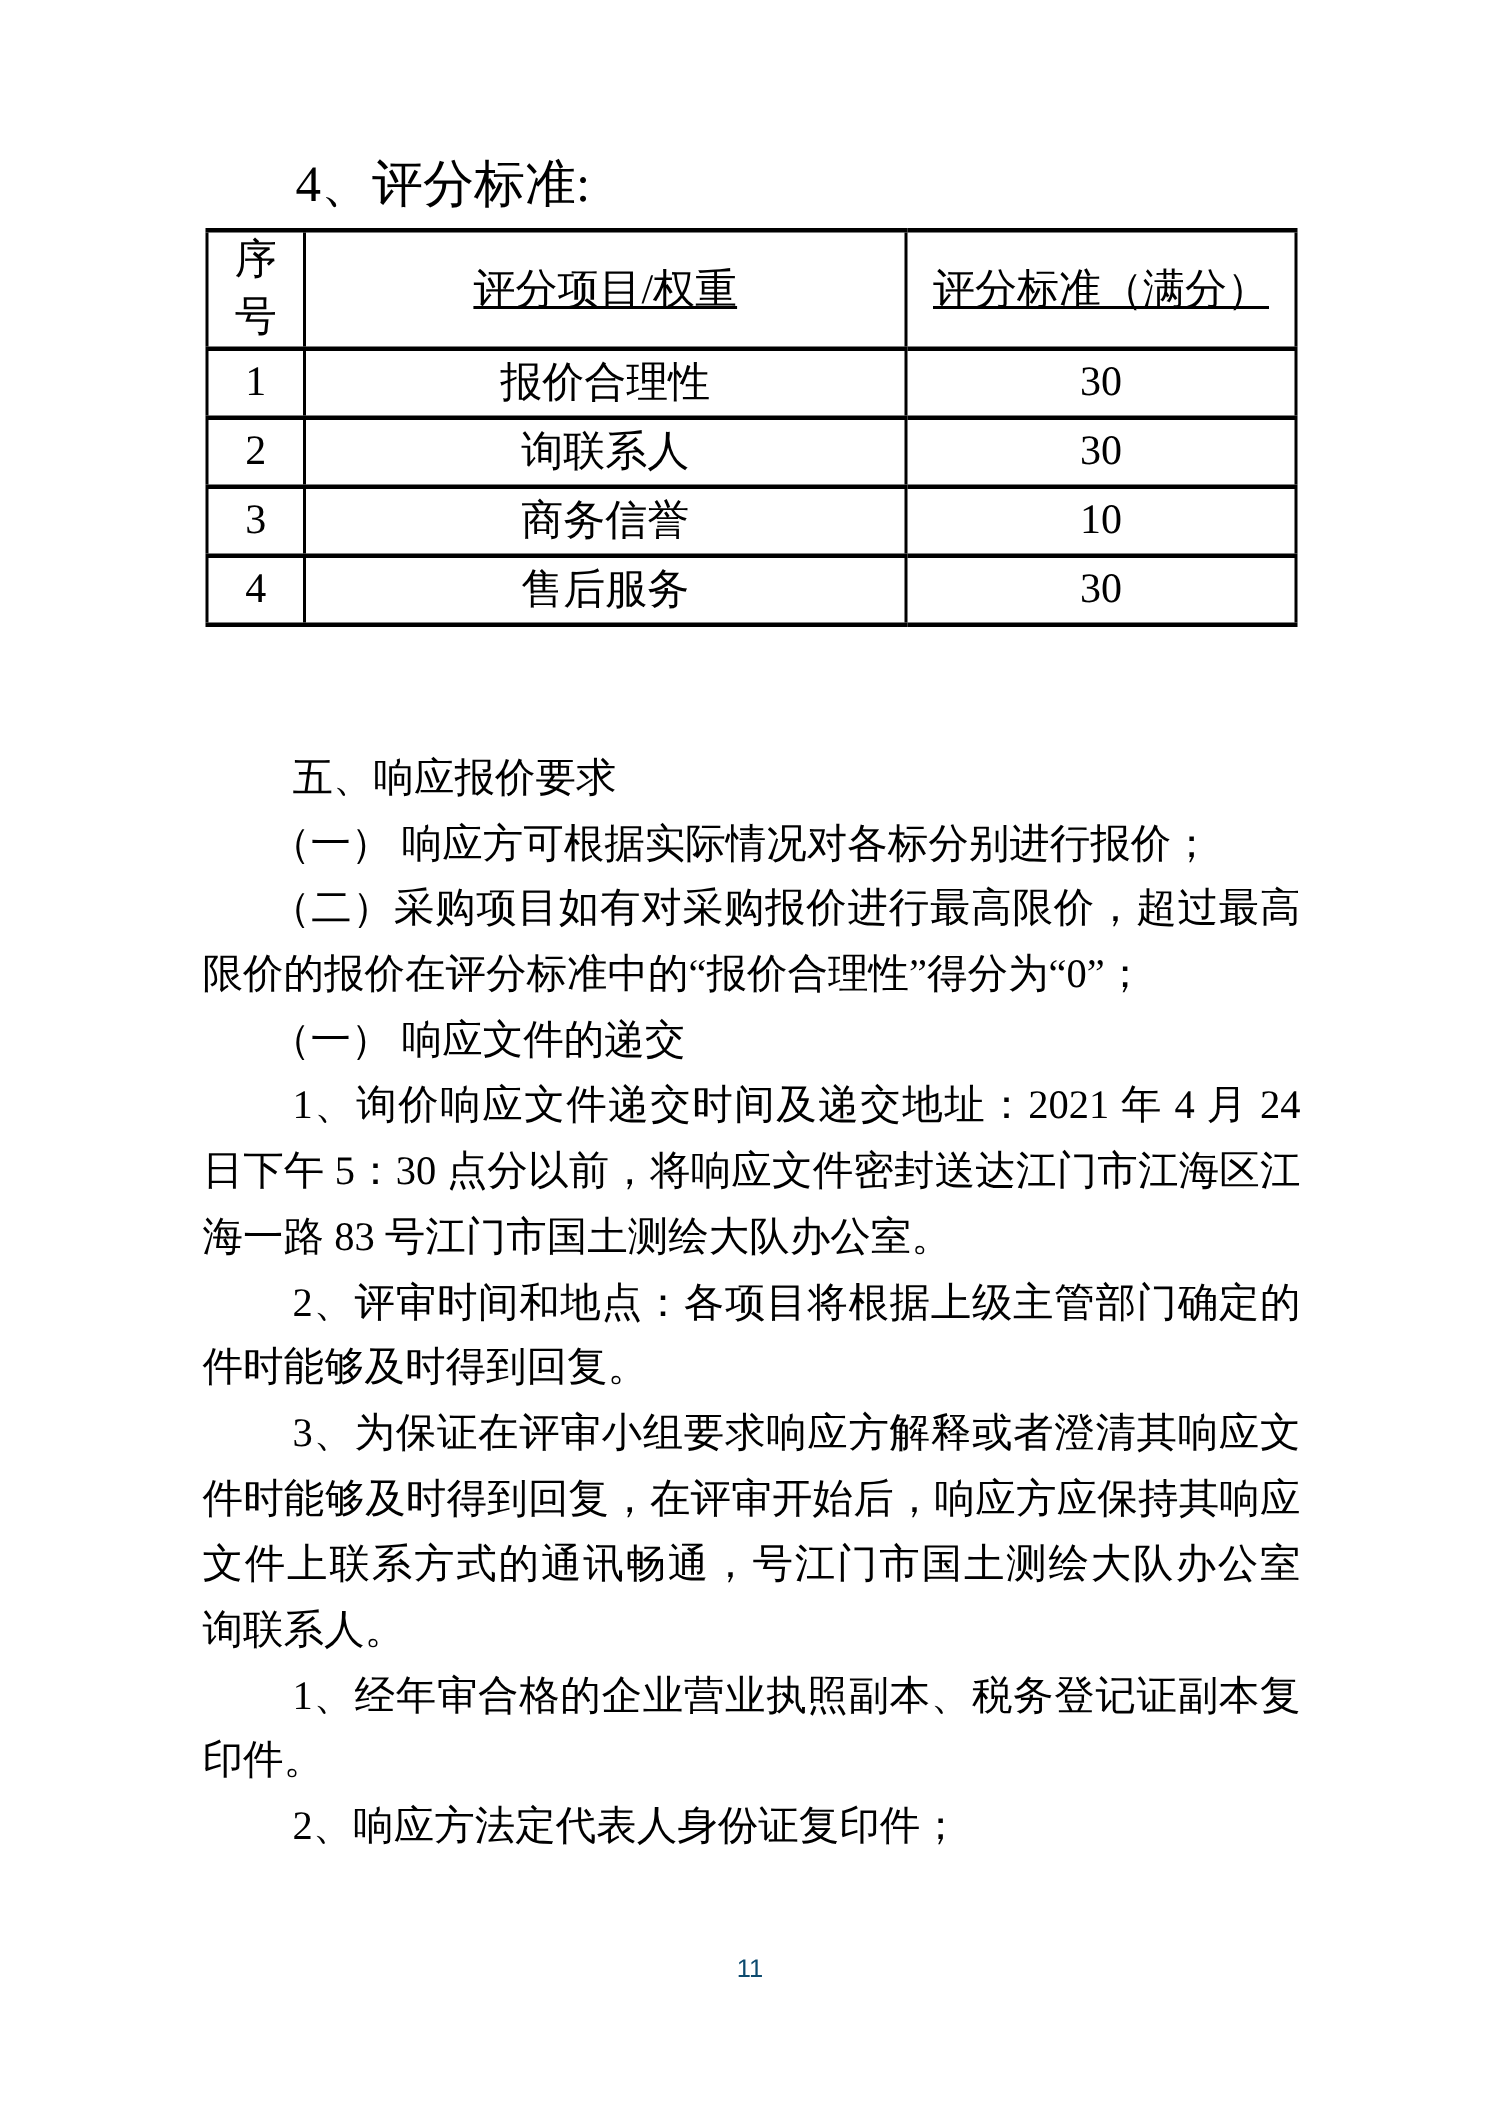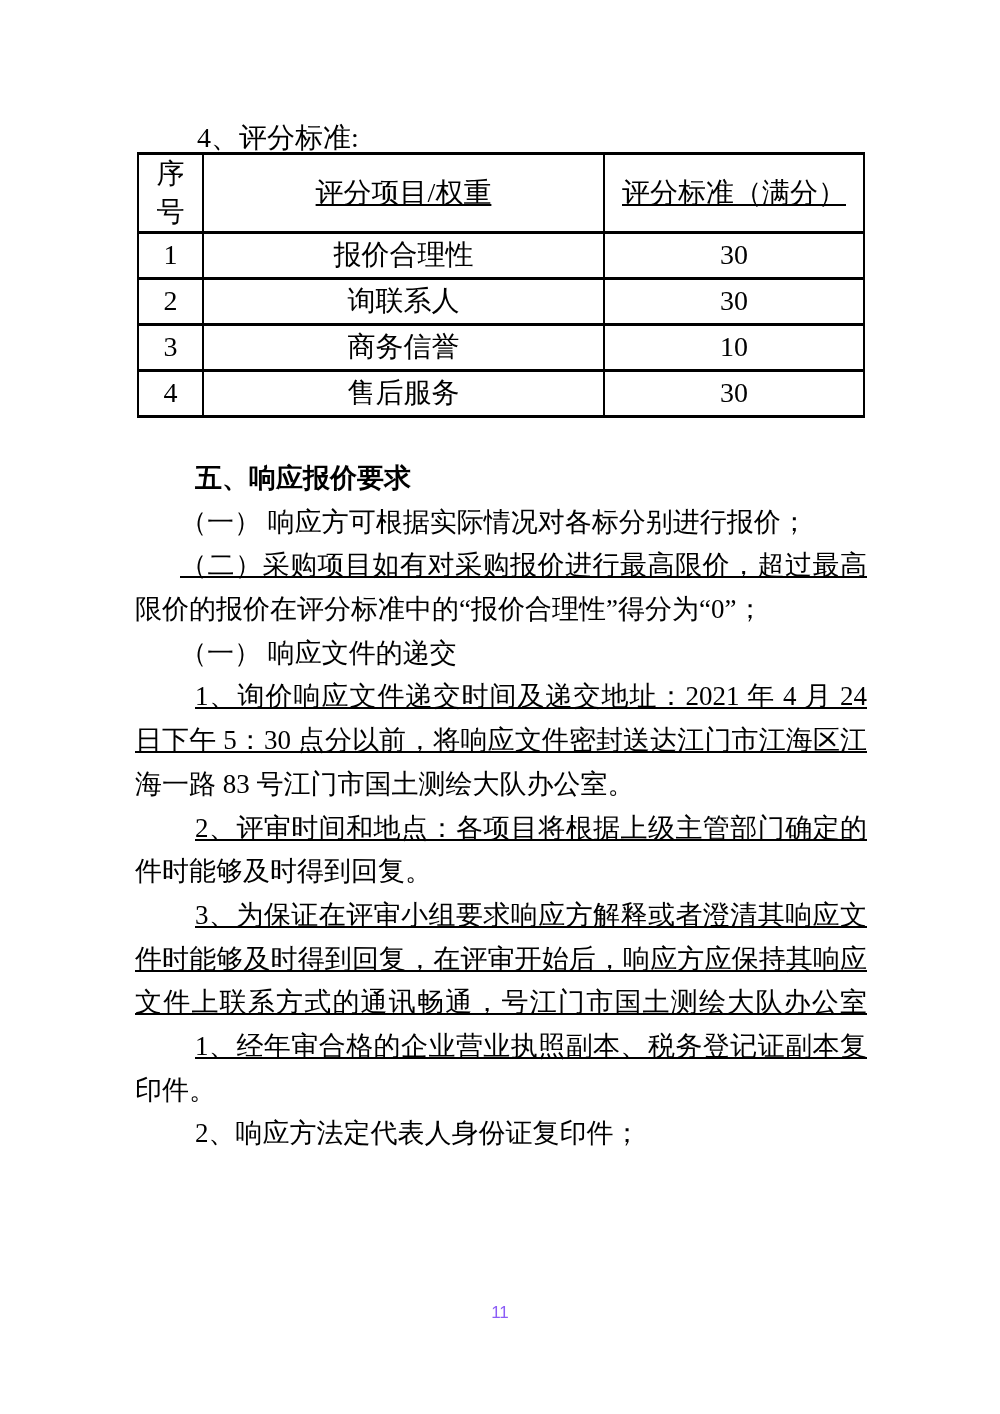--- a/index.html
+++ b/index.html
@@ -8,22 +8,22 @@
     width: 1000px;
     height: 1414px;
     background: #ffffff;
     color: #000000;
     font-family: "Liberation Serif", "DejaVu Serif", serif;
     overflow: hidden;
   }
   .doc-title {
     position: absolute;
     left: 197px;
-    top: 120px;
-    font-size: 28px;
+    top: 106px;
+    font-size: 34px;
     line-height: 36px;
     white-space: nowrap;
   }
   table.score {
     position: absolute;
     left: 137px;
     top: 152px;
     width: 726px;
     border-collapse: collapse;
     table-layout: fixed;
@@ -56,31 +56,31 @@
     top: 457px;
     width: 732px;
   }
   .ln {
     height: 43.7px;
     line-height: 43.7px;
     font-size: 27px;
   }
   .ind   { padding-left: 60px; }
   .ind-p { padding-left: 45px; }
-  .bold  { font-weight: bold; }
-  .fill  { text-align: justify; text-align-last: justify; text-decoration: underline; }
+  .bold  { font-weight: normal; margin-top: 40px; }
+  .fill  { text-align: justify; text-align-last: justify; }
   .page-number {
     position: absolute;
     top: 1303px;
     left: 0;
     width: 100%;
     text-align: center;
     font-size: 17px;
     font-family: "Liberation Sans", "DejaVu Sans", sans-serif;
-    color: #8b5cf6;
+    color: #0c4a6e;
   }
 </style>
 </head>
 <body>
 
 <div class="page">
 
   <div class="doc-title">4、评分标准:</div>
 
   <table class="score">
@@ -129,20 +129,21 @@
     <div class="ln">限价的报价在评分标准中的“报价合理性”得分为“0”；</div>
     <div class="ln ind-p">（一） 响应文件的递交</div>
     <div class="ln ind fill">1、询价响应文件递交时间及递交地址：2021 年 4 月 24</div>
     <div class="ln fill">日下午 5：30 点分以前，将响应文件密封送达江门市江海区江</div>
     <div class="ln">海一路 83 号江门市国土测绘大队办公室。</div>
     <div class="ln ind fill">2、评审时间和地点：各项目将根据上级主管部门确定的</div>
     <div class="ln">件时能够及时得到回复。</div>
     <div class="ln ind fill">3、为保证在评审小组要求响应方解释或者澄清其响应文</div>
     <div class="ln fill">件时能够及时得到回复，在评审开始后，响应方应保持其响应</div>
     <div class="ln fill">文件上联系方式的通讯畅通，号江门市国土测绘大队办公室</div>
+    <div class="ln">询联系人。</div>
     <div class="ln ind fill">1、经年审合格的企业营业执照副本、税务登记证副本复</div>
     <div class="ln">印件。</div>
     <div class="ln ind">2、响应方法定代表人身份证复印件；</div>
   </div>
 
   <div class="page-number">11</div>
 
 </div>
 
 </body></html>

